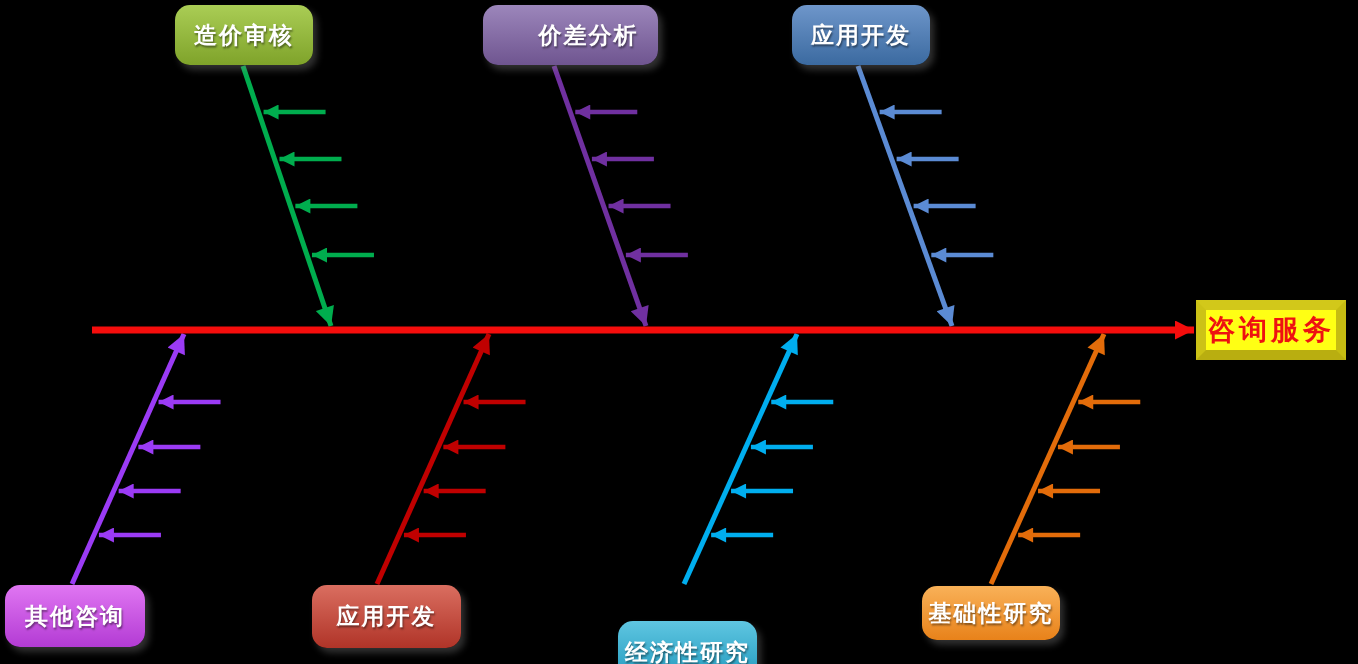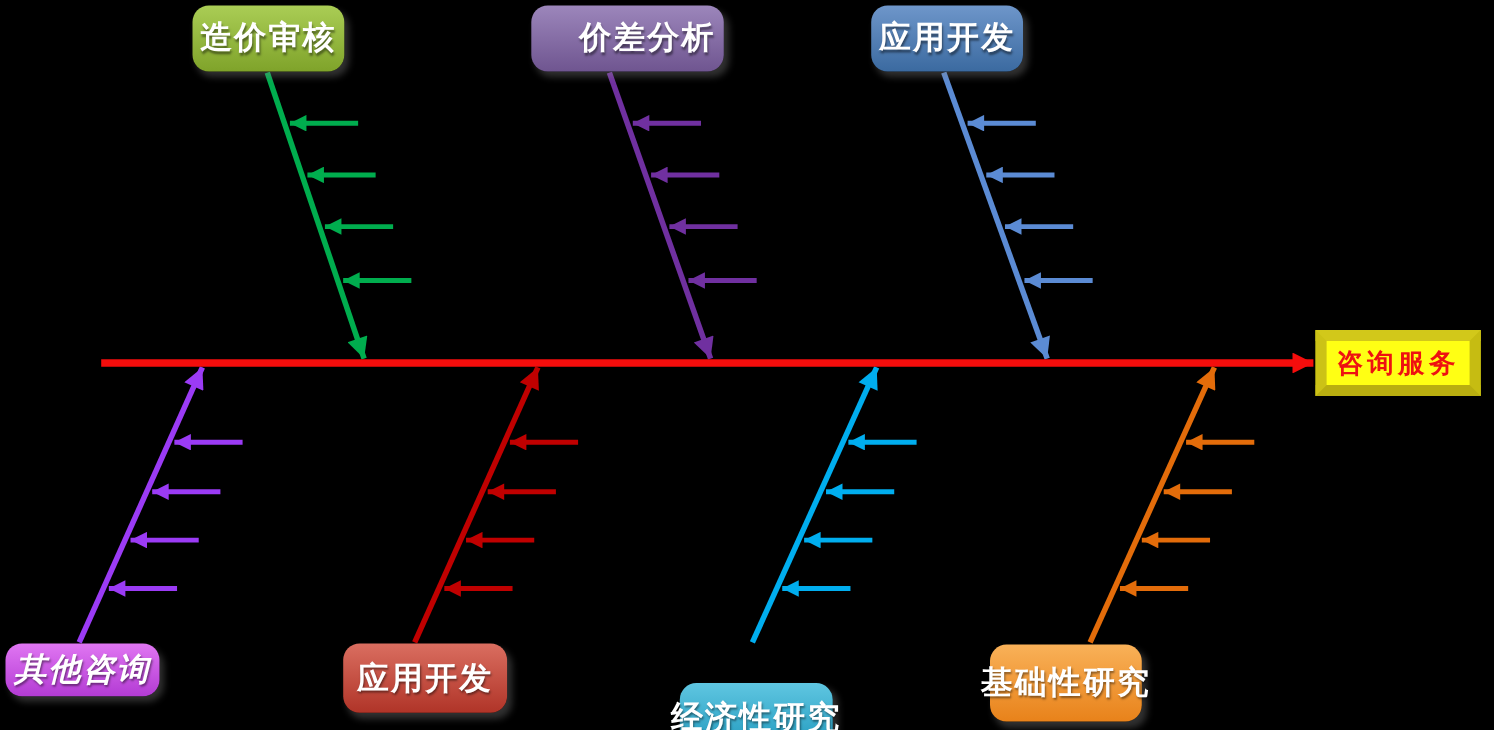--- a/index.html
+++ b/index.html
@@ -1,24 +1,24 @@
 <!DOCTYPE html>
 <html><head>
 <meta charset="utf-8">
 <style>
   html,body{margin:0;padding:0;background:#000;}
   #stage{position:relative;width:1358px;height:664px;background:#000;overflow:hidden;
          font-family:"Liberation Sans", sans-serif;}
   .label-box{position:absolute;border-radius:15px;display:flex;align-items:center;justify-content:center;
              box-shadow:4px 5px 7px rgba(140,140,140,0.35);}
-  .label-box span{color:#fff;font-weight:bold;font-size:29px;letter-spacing:2px;
+  .label-box span{color:#fff;font-weight:bold;font-size:23px;letter-spacing:2px;
                   text-shadow:1px 2px 2px rgba(0,0,0,0.45);white-space:nowrap;}
   #effect-box{position:absolute;box-sizing:border-box;border:10px solid;
               display:flex;align-items:center;justify-content:center;}
-  #effect-box span{font-weight:bold;font-size:24px;letter-spacing:4px;white-space:nowrap;
+  #effect-box span{font-weight:bold;font-size:28px;letter-spacing:4px;white-space:nowrap;
                    font-family:"Liberation Serif", serif;}
   svg{position:absolute;left:0;top:0;}
 </style>
 </head>
 <body>
 
 <div id="stage" style="background: rgb(0, 0, 0);">
   <svg id="fb" width="1358" height="664">
       <defs>
         <marker id="big0" viewBox="0 0 10 10" refX="10" refY="5" markerWidth="22" markerHeight="19" orient="auto" markerUnits="userSpaceOnUse">
@@ -112,25 +112,25 @@
   </div>
 <div class="label-box" style="left: 175px; top: 5px; width: 138px; height: 60px; background: linear-gradient(rgb(170, 205, 85), rgb(127, 163, 42));">
       <span>造价审核</span>
     </div>
     <div class="label-box" style="left: 483px; top: 5px; width: 139px; height: 60px; background: linear-gradient(rgb(156, 134, 187), rgb(111, 85, 144)); padding-left: 36px;">
       <span>价差分析</span>
     </div>
     <div class="label-box" style="left: 792px; top: 5px; width: 138px; height: 60px; background: linear-gradient(rgb(110, 150, 202), rgb(59, 106, 160));">
       <span>应用开发</span>
     </div>
-    <div class="label-box" style="left: 5px; top: 585px; width: 140px; height: 48px; background: linear-gradient(rgb(224, 118, 242), rgb(179, 59, 212)); font-style: italic;">
+    <div class="label-box" style="left: 5px; top: 585px; width: 140px; height: 62px; background: linear-gradient(rgb(224, 118, 242), rgb(179, 59, 212));">
       <span>其他咨询</span>
     </div>
     <div class="label-box" style="left: 312px; top: 585px; width: 149px; height: 63px; background: linear-gradient(rgb(218, 110, 96), rgb(176, 52, 40));">
       <span>应用开发</span>
     </div>
     <div class="label-box" style="left: 618px; top: 585px; width: 139px; height: 63px; background: linear-gradient(rgb(95, 198, 225), rgb(30, 151, 188)); margin-top: 36px;">
       <span>经济性研究</span>
     </div>
-    <div class="label-box" style="left: 900px; top: 586px; width: 138px; height: 70px; background: linear-gradient(rgb(249, 177, 88), rgb(232, 130, 26));">
+    <div class="label-box" style="left: 922px; top: 586px; width: 138px; height: 54px; background: linear-gradient(rgb(249, 177, 88), rgb(232, 130, 26));">
       <span>基础性研究</span>
     </div>
   </div>
 
 </body></html>

